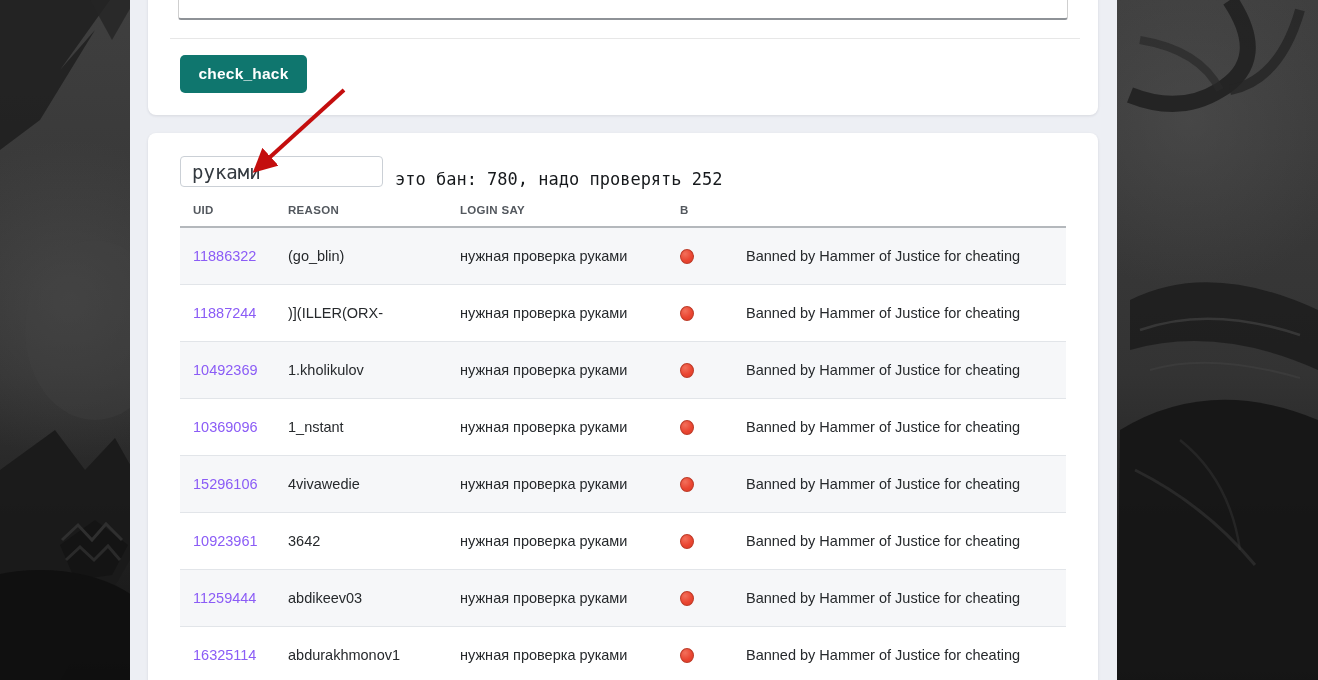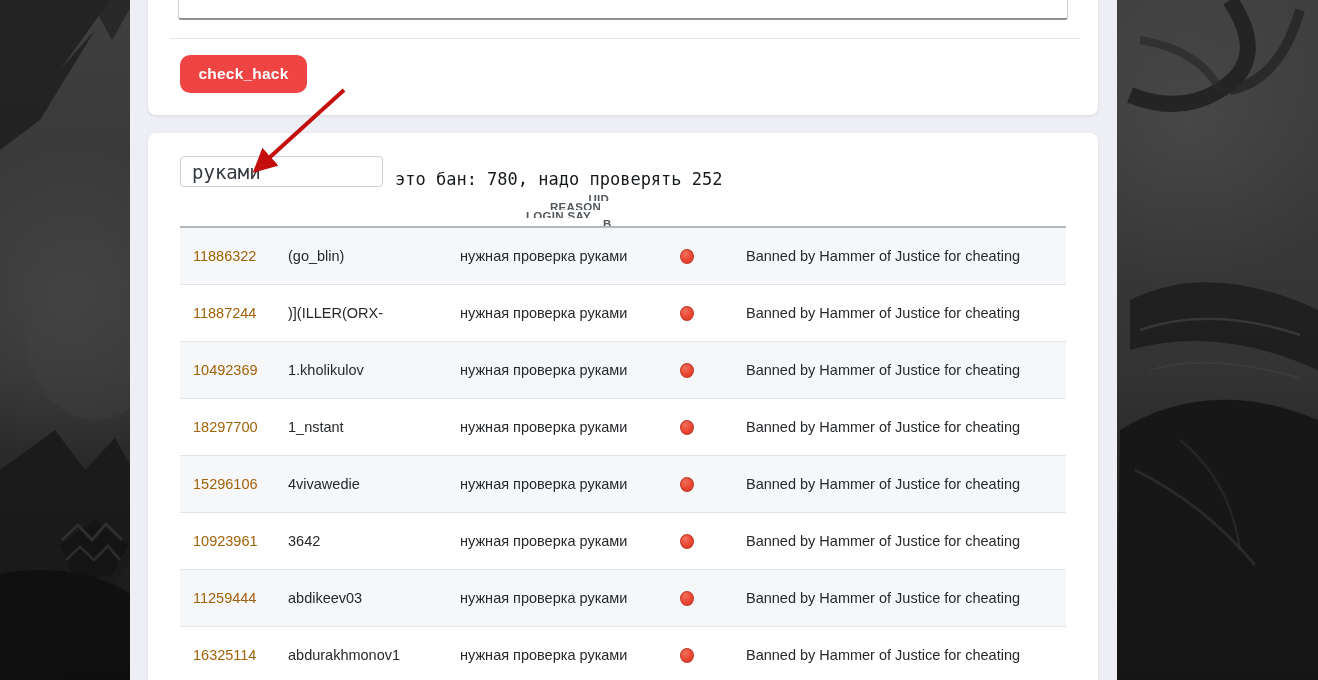--- a/index.html
+++ b/index.html
@@ -32,21 +32,21 @@
     border:1px solid #cfcfcf; border-bottom:2px solid #8e9297;
     border-radius:3px; background:#fff; resize:none; outline:none;
     font-family:"DejaVu Sans Mono", monospace; font-size:14px; color:#333;
   }
   .top-divider {
     position:absolute; left:22px; right:18px; top:62px;
     border-top:1px solid #e7e7e7;
   }
   .check-btn {
     position:absolute; left:32px; top:79px; width:127px; height:38px;
-    background:#ef4444; color:#fff; border:none; border-radius:10px;
+    background:#0f766e; color:#fff; border:none; border-radius:5px;
     font-family:"Liberation Sans", sans-serif; font-weight:bold; font-size:15.5px;
     letter-spacing:.2px; cursor:pointer;
   }
 
   
   .filter-input {
     position:absolute; left:32px; top:23px; width:203px; height:31px;
     border:1px solid #cbd0d6; border-radius:4px; outline:none;
     padding:0 11px; background:#fff;
     font-family:"DejaVu Sans Mono", monospace; font-size:19px; color:#343a40;
@@ -54,35 +54,35 @@
   .summary-text {
     position:absolute; left:247px; top:36px;
     font-family:"DejaVu Sans Mono", monospace; font-size:17px; color:#16191c;
     white-space:pre;
   }
 
   .table-wrap { position:absolute; left:32px; top:60px; width:886px; }
   .thead {
     display:flex; height:35px; align-items:center;
     border-bottom:2px solid #b4b8bc;
-    font-weight:bold; font-size:11.5px; color:#53585e; letter-spacing:.3px;flex-direction:column;
+    font-weight:bold; font-size:11.5px; color:#53585e; letter-spacing:.3px;
   }
   .trow {
     display:flex; height:57px; align-items:center;
     border-bottom:1px solid #e2e5e9;
     font-size:14.5px; color:#26292c;
   }
   .trow:nth-child(odd) { background:#f6f7f9; }
   .cell { padding-left:13px; overflow:hidden; white-space:nowrap; }
   .col-uid    { width:95px;  }
   .col-login  { width:172px; }
   .col-mike   { width:220px; }
   .col-b      { width:66px;  }
   .col-reason { flex:1;      }
-  .uid-link { color:#a16207; text-decoration:none; cursor:pointer;margin-top:48px; }
+  .uid-link { color:#8b5cf6; text-decoration:none; cursor:pointer;margin-top:48px; }
   .status-dot {
     display:inline-block; width:14px; height:15px; border-radius:50%;
     background:radial-gradient(circle at 35% 30%, #f2705b 0%, #ea4632 55%, #da3a26 100%);
     border:1px solid #bd3a27; vertical-align:middle;
   }
 
   
   .anno-arrow { position:absolute; left:240px; top:78px; z-index:10; pointer-events:none; }
 </style>
 </head>
@@ -166,21 +166,21 @@
 
   <div class="trow">
     <div class="cell col-uid"><a class="uid-link">10492369</a></div>
     <div class="cell col-login">1.kholikulov</div>
     <div class="cell col-mike">нужная проверка руками</div>
     <div class="cell col-b"><span class="status-dot"></span></div>
     <div class="cell col-reason">Banned by Hammer of Justice for cheating</div>
   </div>
 
   <div class="trow">
-    <div class="cell col-uid"><a class="uid-link">18297700</a></div>
+    <div class="cell col-uid"><a class="uid-link">10369096</a></div>
     <div class="cell col-login">1_nstant</div>
     <div class="cell col-mike">нужная проверка руками</div>
     <div class="cell col-b"><span class="status-dot"></span></div>
     <div class="cell col-reason">Banned by Hammer of Justice for cheating</div>
   </div>
 
   <div class="trow">
     <div class="cell col-uid"><a class="uid-link">15296106</a></div>
     <div class="cell col-login">4vivawedie</div>
     <div class="cell col-mike">нужная проверка руками</div>

